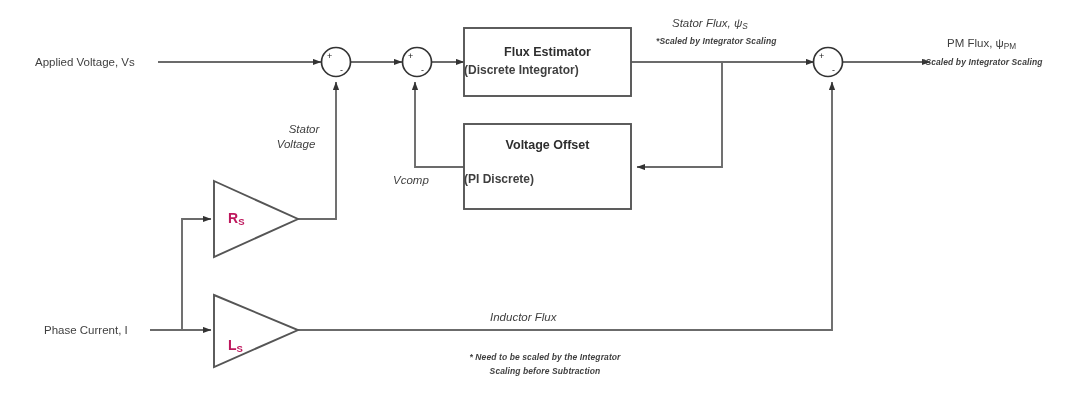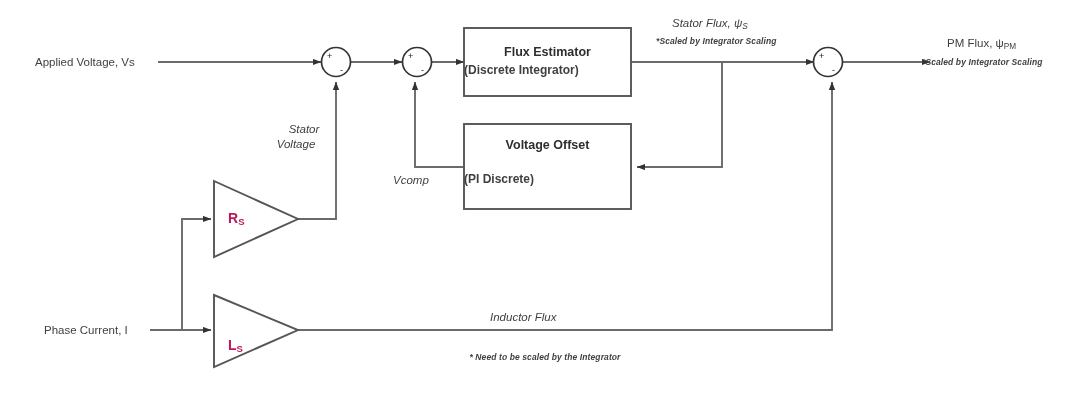--- a/index.html
+++ b/index.html
@@ -152,14 +152,15 @@
     <span>Stator Flux, ψ</span><sub>S</sub>
   </div>
   <div class="lbl bi" style="left:656px; top:36px;">*Scaled by Integrator Scaling</div>
 
   <div class="lbl" style="left:947px; top:36px;">
     <span>PM Flux, ψ</span><sub>PM</sub>
   </div>
   <div class="lbl bi" style="left:922px; top:57px;">*Scaled by Integrator Scaling</div>
 
   <div class="lbl bi center" style="left:400px; top:352px; width:290px;">* Need to be scaled by the Integrator</div>
+  <div class="lbl bi center" style="left:400px; top:366px; width:290px;">Scaling before Subtraction</div>
 
 </div>
 
 </body></html>

